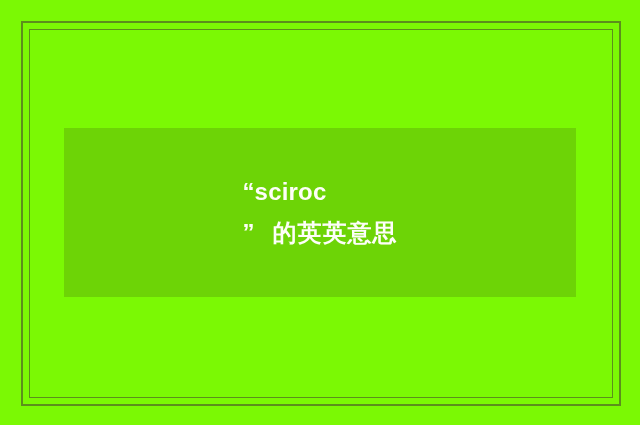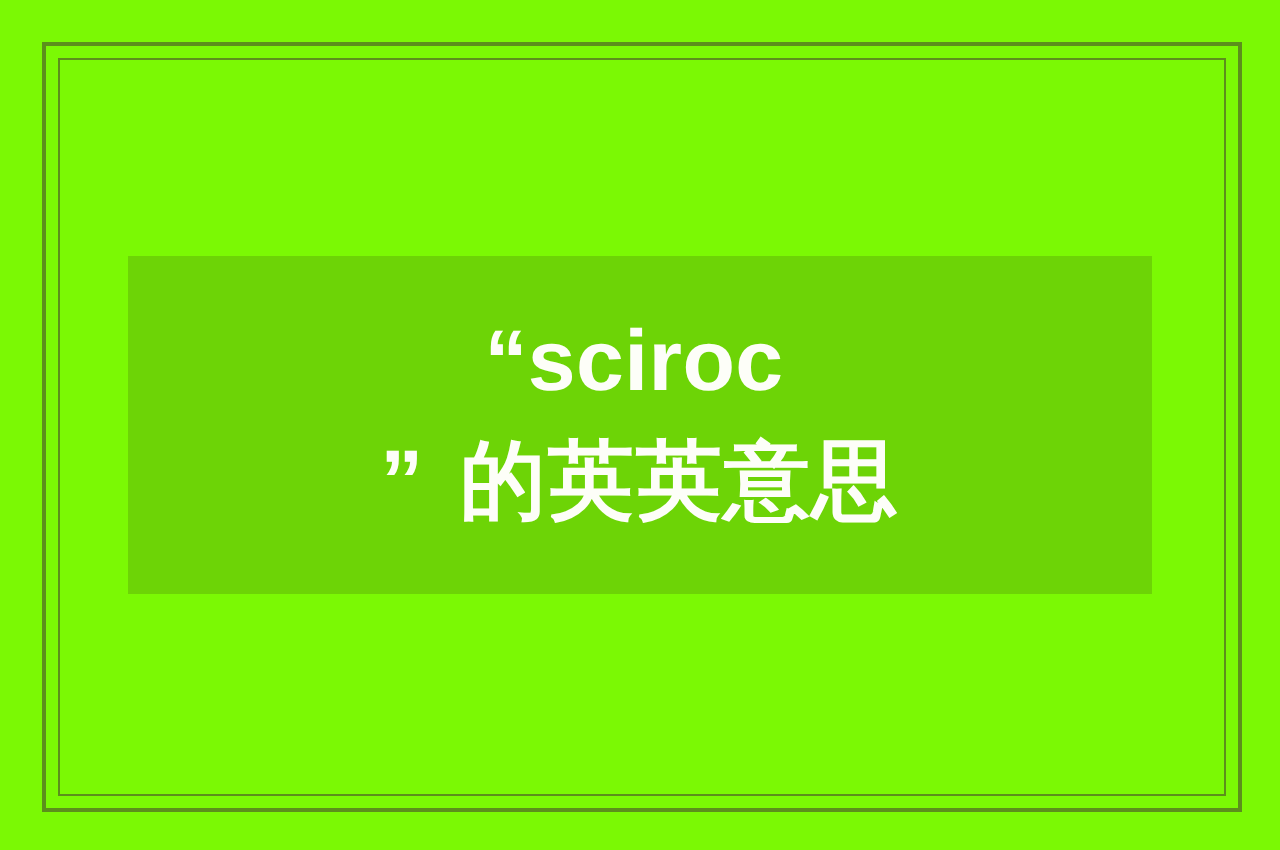--- a/index.html
+++ b/index.html
@@ -57,23 +57,22 @@
     flex-direction: column;
     align-items: center;
     justify-content: center;
     box-sizing: border-box;
   }
 
   .headline {
     margin: 0;
     color: #fdfef8;
     font-weight: bold;
-    font-size: 43px;
+    font-size: 24px;
     line-height: 1.02;
-    text-align: center;
     letter-spacing: 0.2px;
     white-space: nowrap;
   }
 
   .headline-line {
     display: block;
   }
 
   .headline-line-1 {
     padding-right: 6px;
@@ -85,21 +84,20 @@
 
   
   .quote-close {
     display: inline-block;
     margin-right: 18px;
     vertical-align: top;
   }
   .cjk-run {
     display: inline-block;
     letter-spacing: 1px;
-    font-family: Liberation Mono, monospace;
   }
 </style>
 </head>
 <body>
 
 <div class="canvas">
 
   <div class="frame-outer"></div>
   <div class="frame-inner"></div>
 

